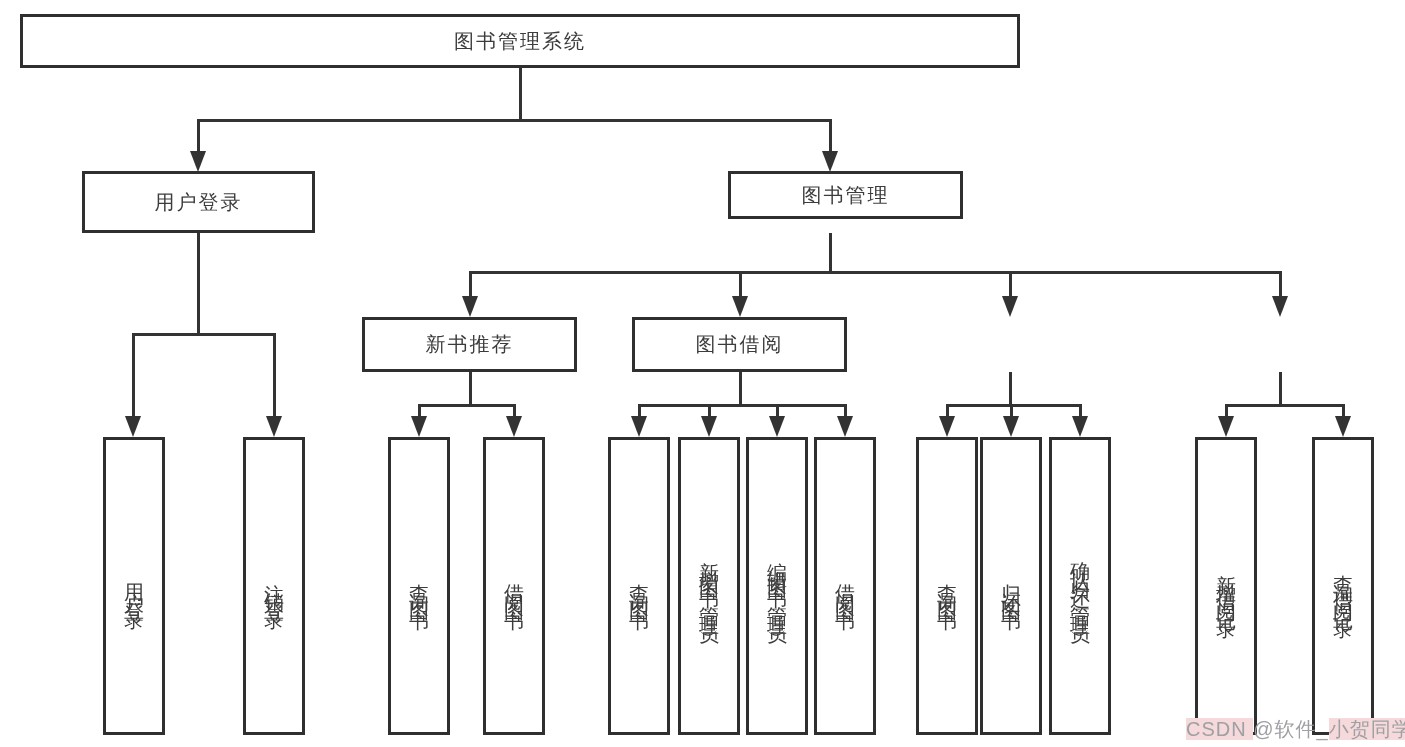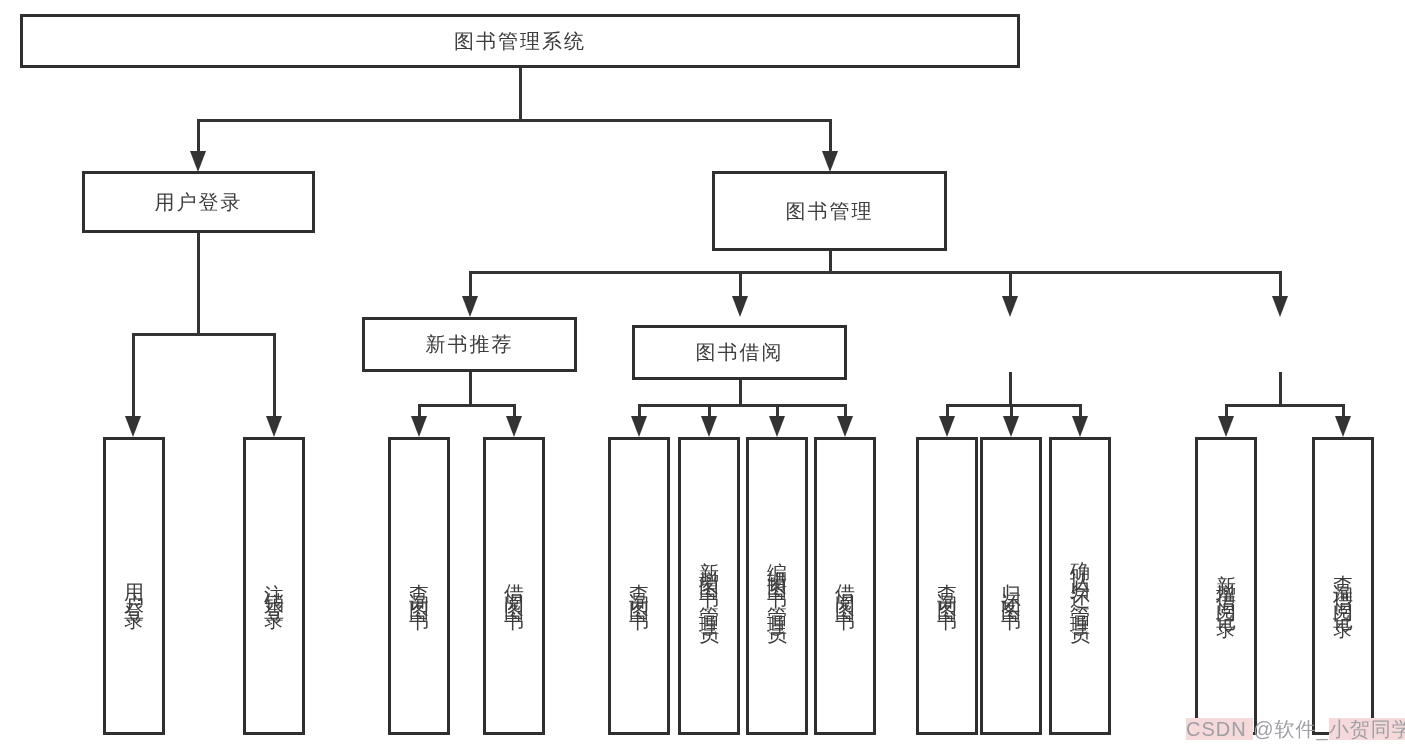--- a/index.html
+++ b/index.html
@@ -100,29 +100,29 @@
   <div class="ahead" style="left:1335px;top:416px"></div>
 
   <div class="node" style="left:20px;top:14px;width:1000px;height:54px">
     <span>图书管理系统</span>
   </div>
 
   <div class="node" style="left:82px;top:171px;width:233px;height:62px">
     <span>用户登录</span>
   </div>
 
-  <div class="node" style="left:712px;top:171px;width:235px;height:80px">
+  <div class="node" style="left:728px;top:171px;width:235px;height:48px">
     <span>图书管理</span>
   </div>
 
   <div class="node" style="left:362px;top:317px;width:215px;height:55px">
     <span>新书推荐</span>
   </div>
 
-  <div class="node" style="left:632px;top:325px;width:215px;height:55px">
+  <div class="node" style="left:632px;top:317px;width:215px;height:55px">
     <span>图书借阅</span>
   </div>
 
 
 
   <div class="node leaf" style="left:103px;top:437px;width:62px;height:298px">
     <span class="leaf-label">用户登录</span>
   </div>
 
   <div class="node leaf" style="left:243px;top:437px;width:62px;height:298px">

